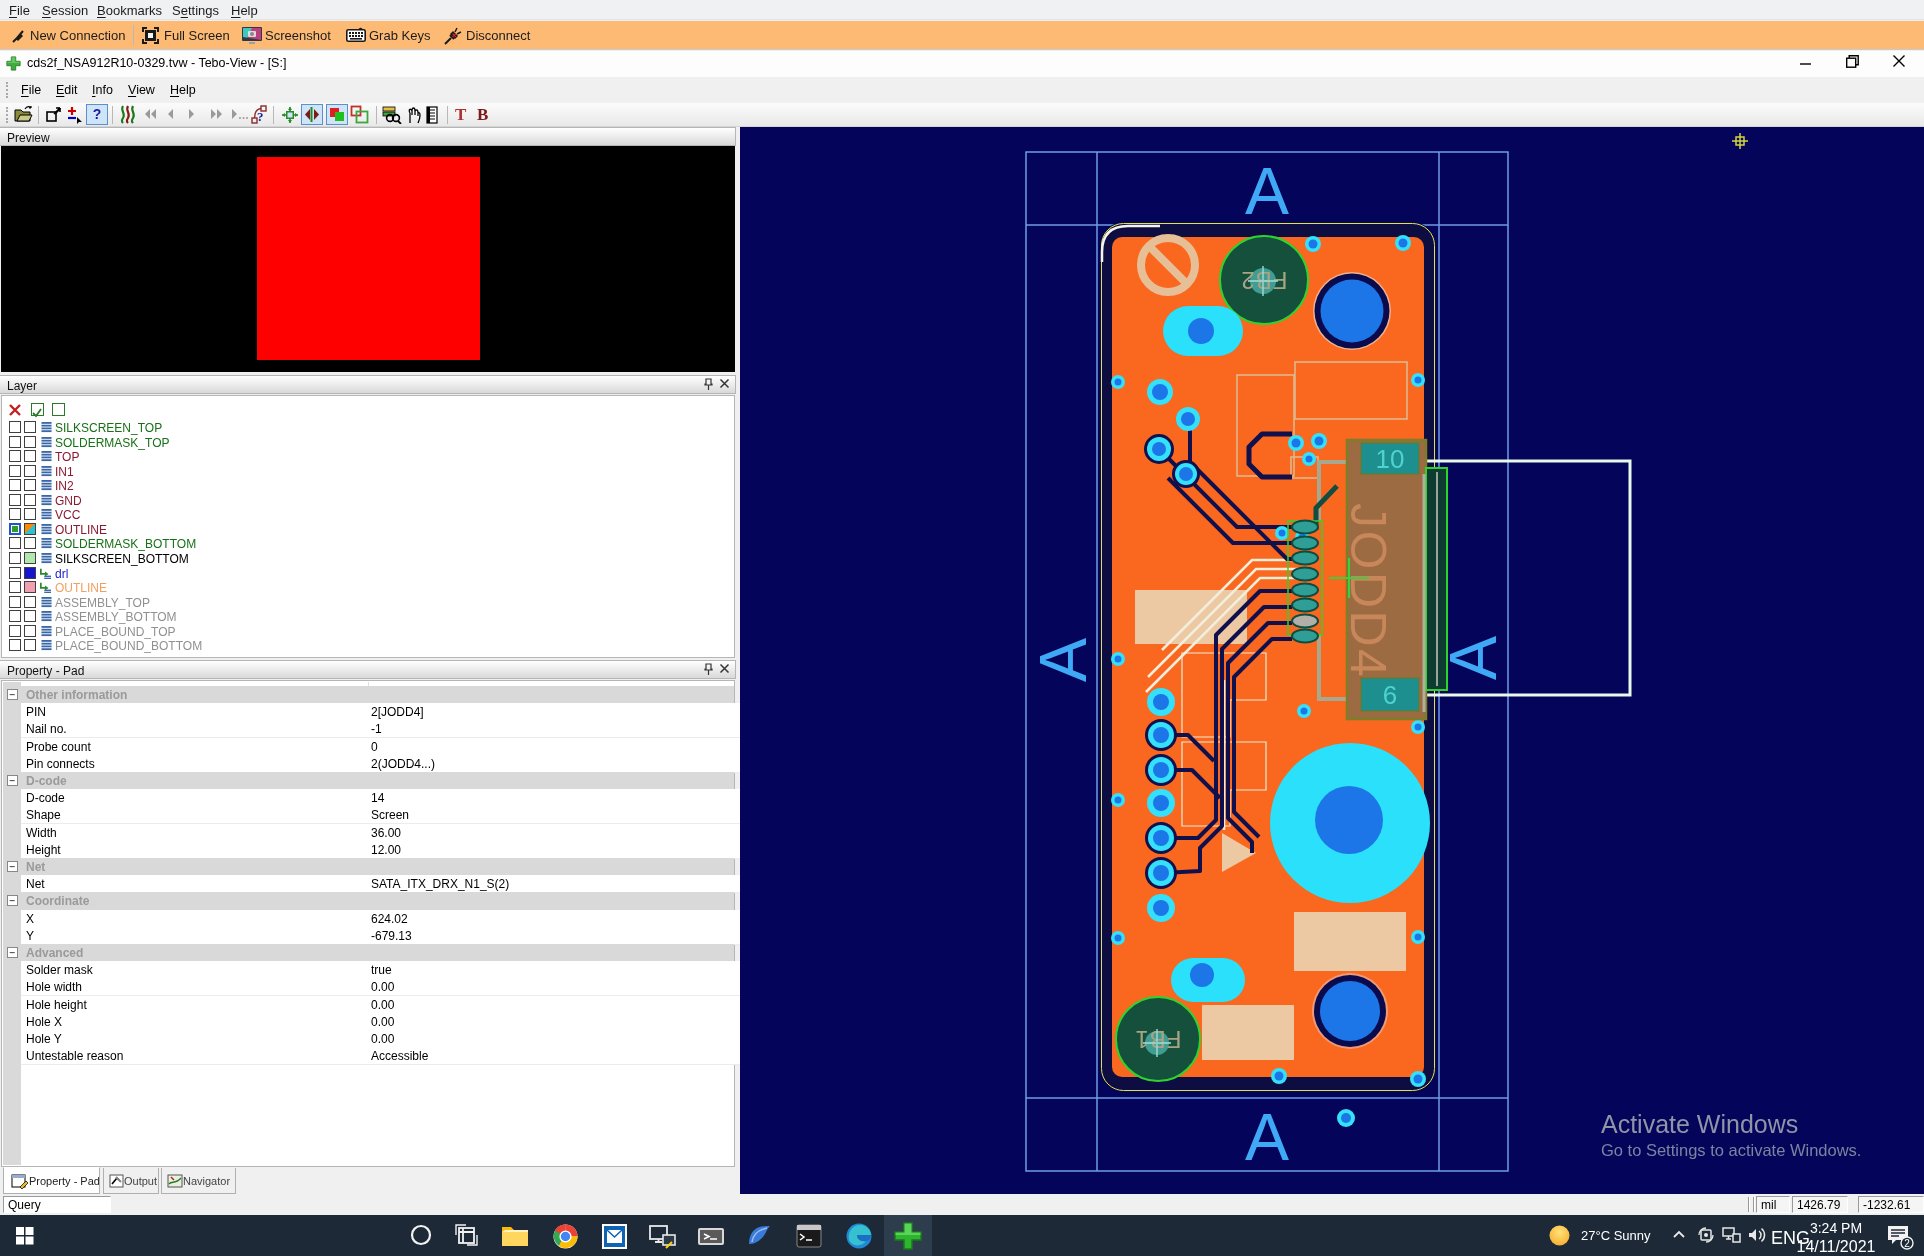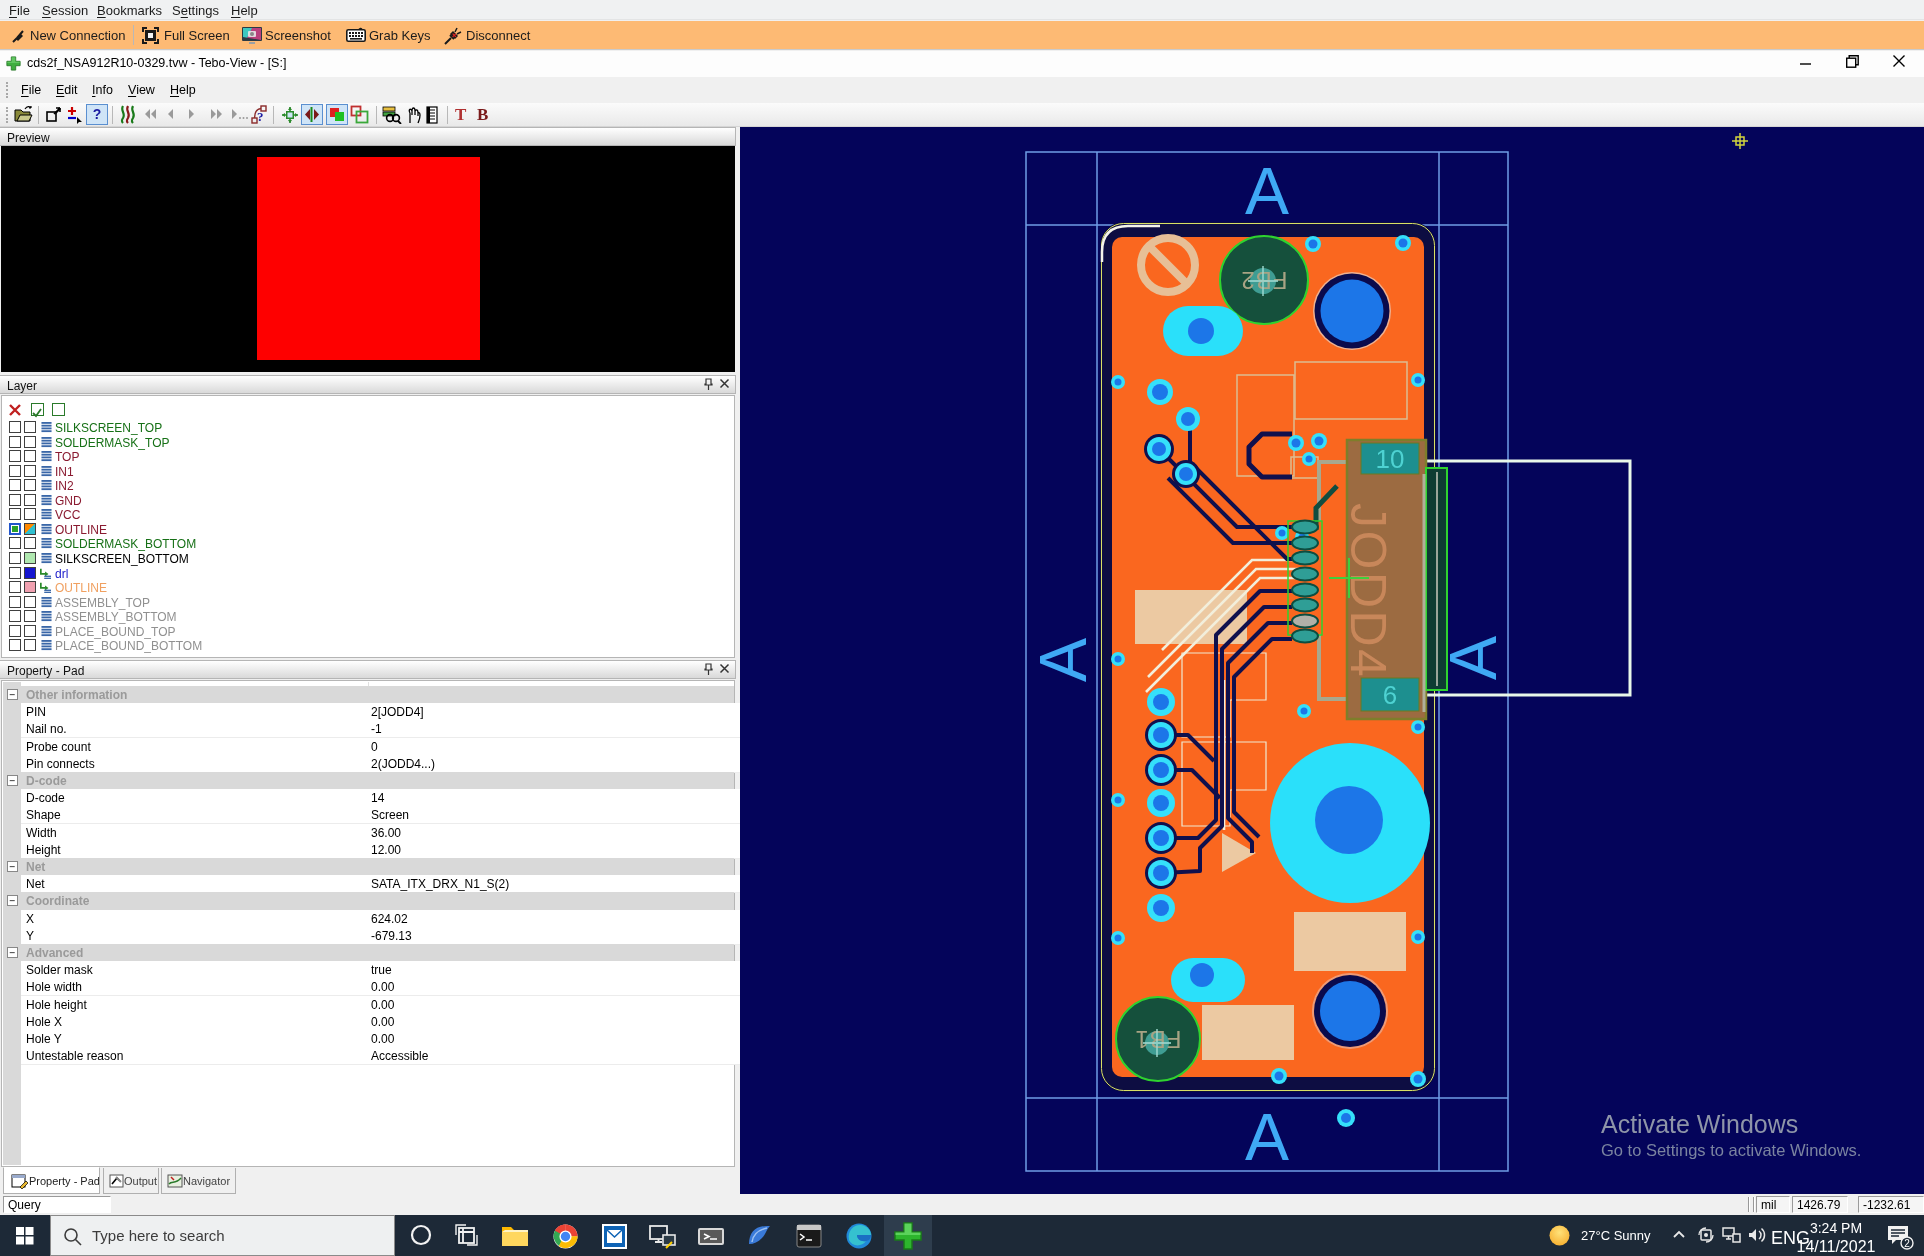--- a/index.html
+++ b/index.html
@@ -821,27 +821,20 @@
 
 <div id="taskbar">
   <svg class="abs" style="left:16px;top:12px" width="18" height="18" viewBox="0 0 18 18">
       <g fill="#fff">
         <rect x="0" y="0" width="8" height="8"></rect>
         <rect x="9.5" y="0" width="8" height="8"></rect>
         <rect x="0" y="9.5" width="8" height="8"></rect>
         <rect x="9.5" y="9.5" width="8" height="8"></rect>
       </g>
     </svg>
-  <div id="search">
-    <svg class="abs" style="left:12px;top:11px" width="19" height="19" viewBox="0 0 19 19">
-        <circle cx="8" cy="8" r="6" fill="none" stroke="#3c3c3c" stroke-width="1.6"></circle>
-        <path d="M12.5 12.5 L18 18" stroke="#3c3c3c" stroke-width="1.6"></path>
-      </svg>
-    <span class="abs" style="left:41px;top:11px">Type here to search</span>
-  </div>
 </div>
 <div id="tbicons">
 
   <svg class="abs" style="left:408px;top:1222px" width="26" height="26" viewBox="0 0 26 26">
       <circle cx="13" cy="13" r="9" fill="none" stroke="#f2f2f2" stroke-width="2.2"></circle>
     </svg>
 
   <svg class="abs" style="left:455px;top:1224px" width="23" height="23" viewBox="0 0 23 23">
       <g fill="none" stroke="#f2f2f2" stroke-width="1.8">
         <rect x="4" y="4" width="15" height="15"></rect>

